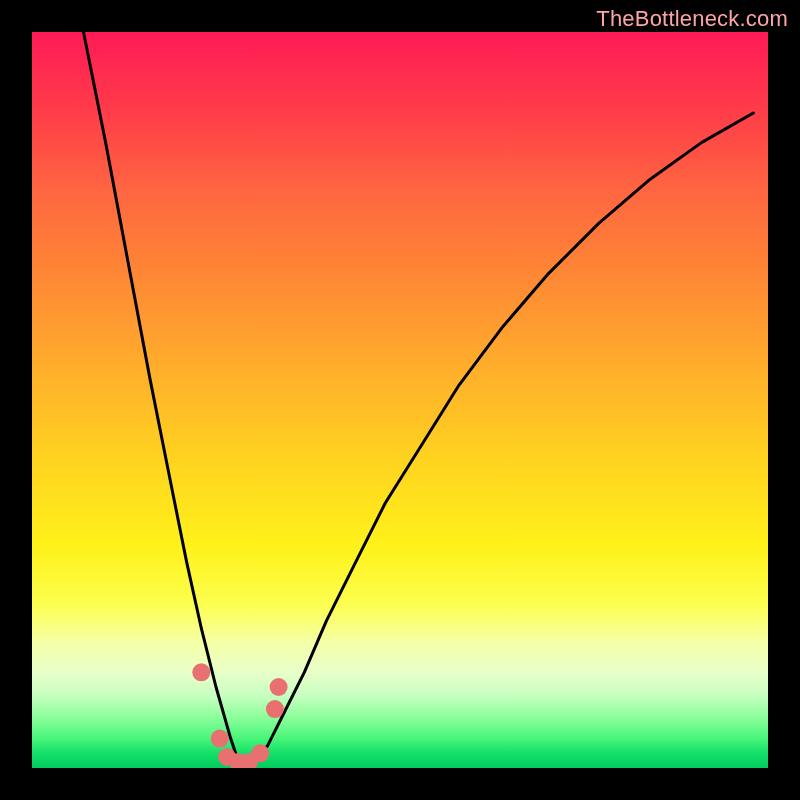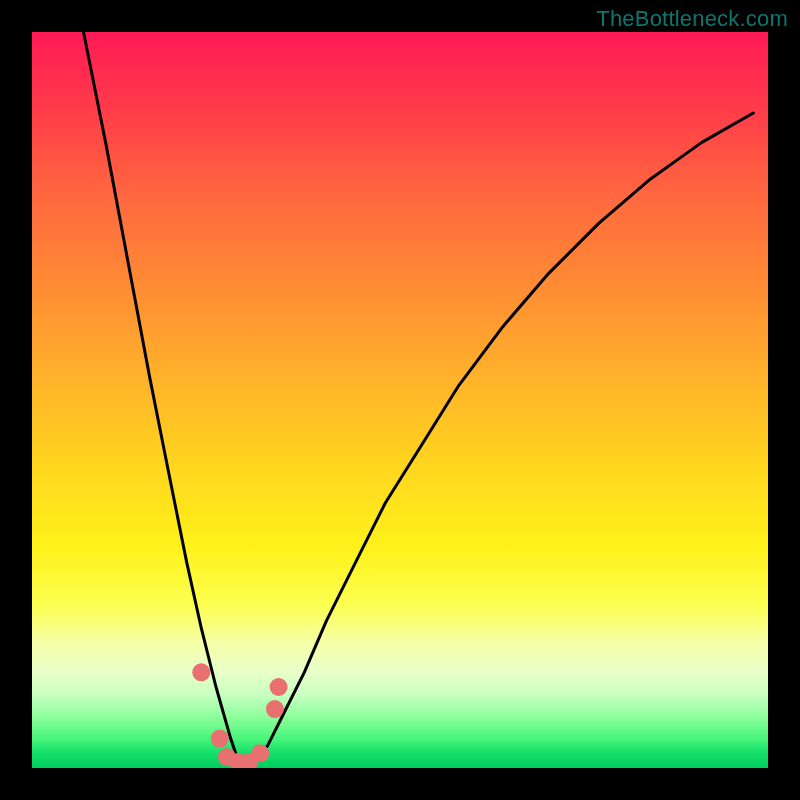--- a/index.html
+++ b/index.html
@@ -45,21 +45,21 @@
   .plot svg {
     position: absolute;
     left: 0; top: 0;
     width: 100%;
     height: 100%;
   }
   .watermark {
     position: absolute;
     top: 6px;
     right: 12px;
-    color: #0f766e;
+    color: #fca5a5;
     font-size: 22px;
     font-weight: 500;
     letter-spacing: 0.2px;
   }
 </style>
 </head>
 <body>
 
 <div class="frame">
   <div class="plot">

